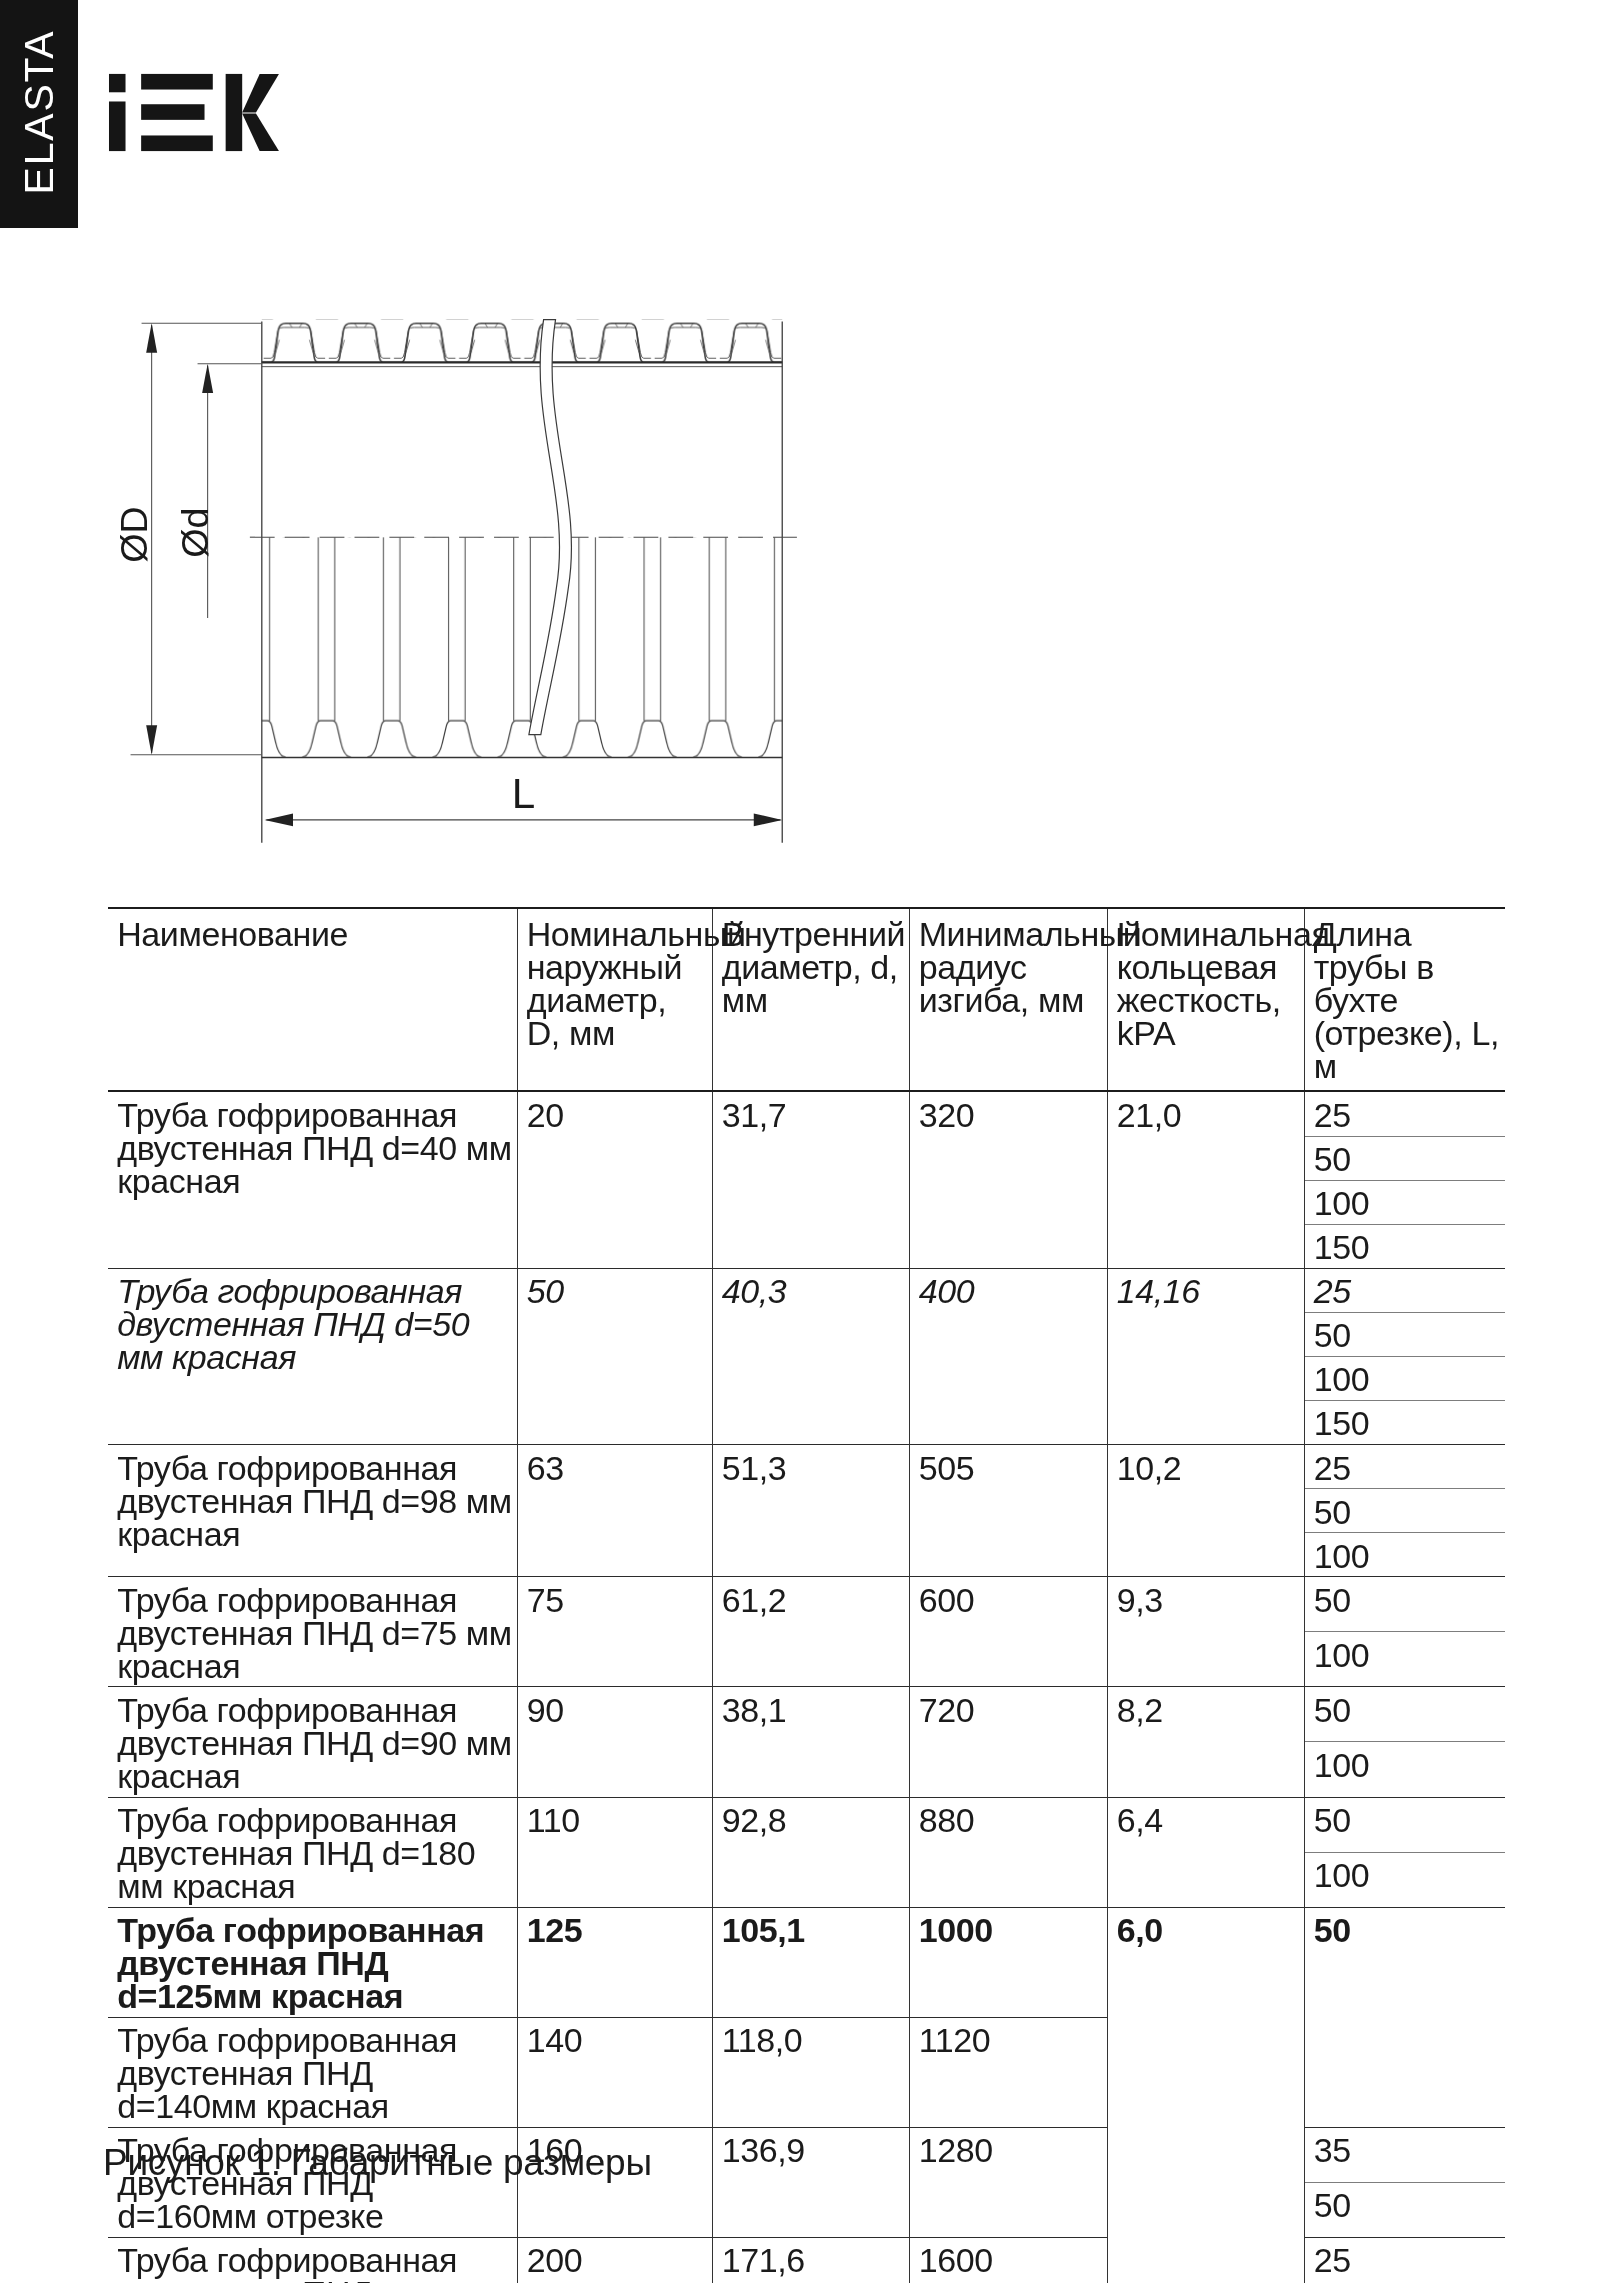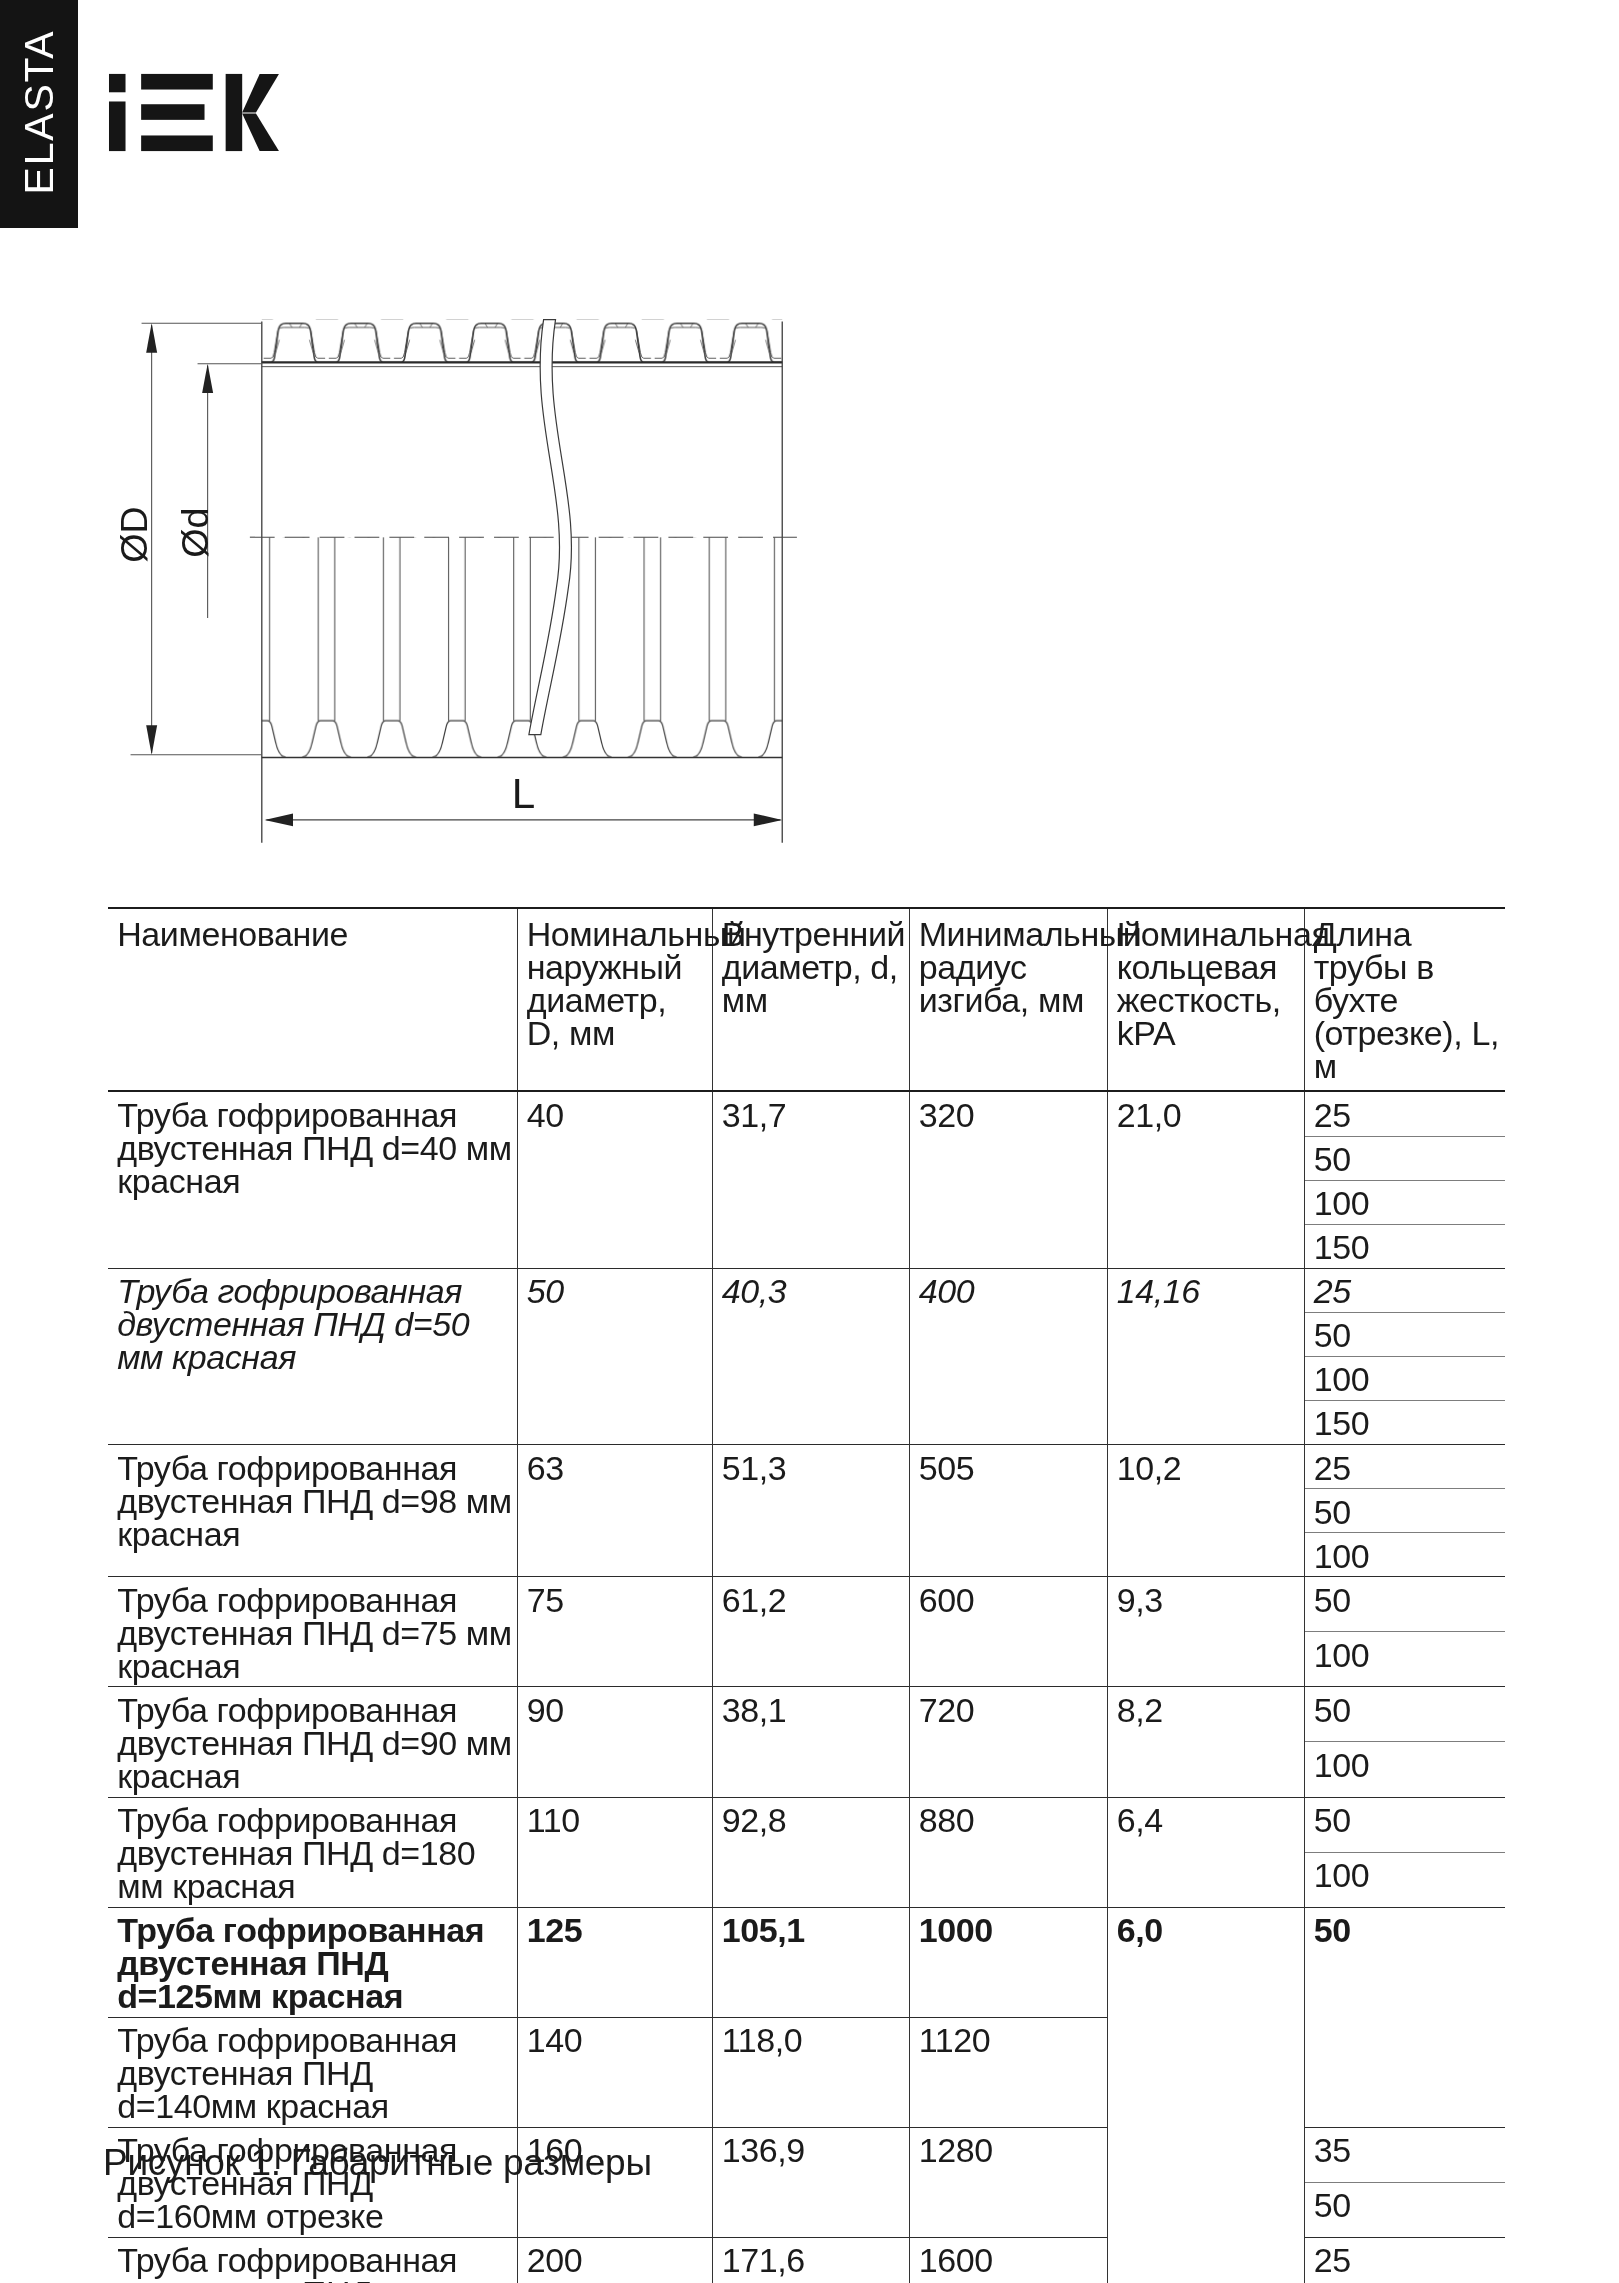--- a/index.html
+++ b/index.html
@@ -141,21 +141,21 @@
         <th class="vline">Номинальный наружный диаметр, D, мм</th>
         <th class="vline">Внутренний диаметр, d, мм</th>
         <th class="vline">Минимальный радиус изгиба, мм</th>
         <th class="vline">Номинальная кольцевая жесткость, kPA</th>
         <th class="vline">Длина трубы в бухте (отрезке), L, м</th>
       </tr>
     </thead>
     <tbody id="spec-body">
         <tr class="row-start" style="height: 42px;">
           <td rowspan="4">Труба гофрированная двустенная ПНД d=40 мм красная</td>
-          <td class="vline" rowspan="4">40</td>
+          <td class="vline" rowspan="4">20</td>
           <td class="vline" rowspan="4">31,7</td>
           <td class="vline" rowspan="4">320</td>
           <td class="vline" rowspan="4">21,0</td>
           <td class="vline">25</td>
         </tr>
         <tr class="sub-row" style="height: 42px;">
           <td class="vline">50</td>
         </tr>
         <tr class="sub-row" style="height: 42px;">
           <td class="vline">100</td>

